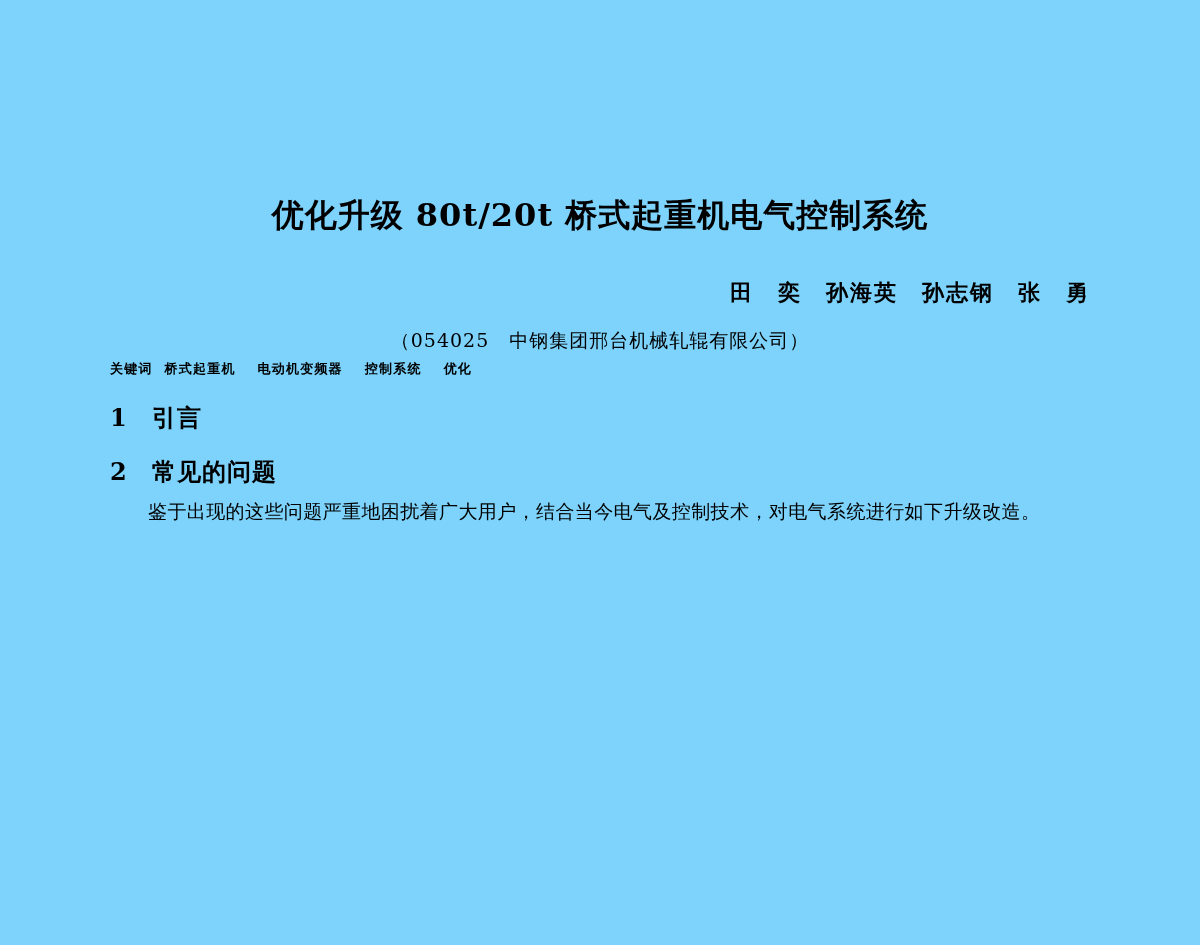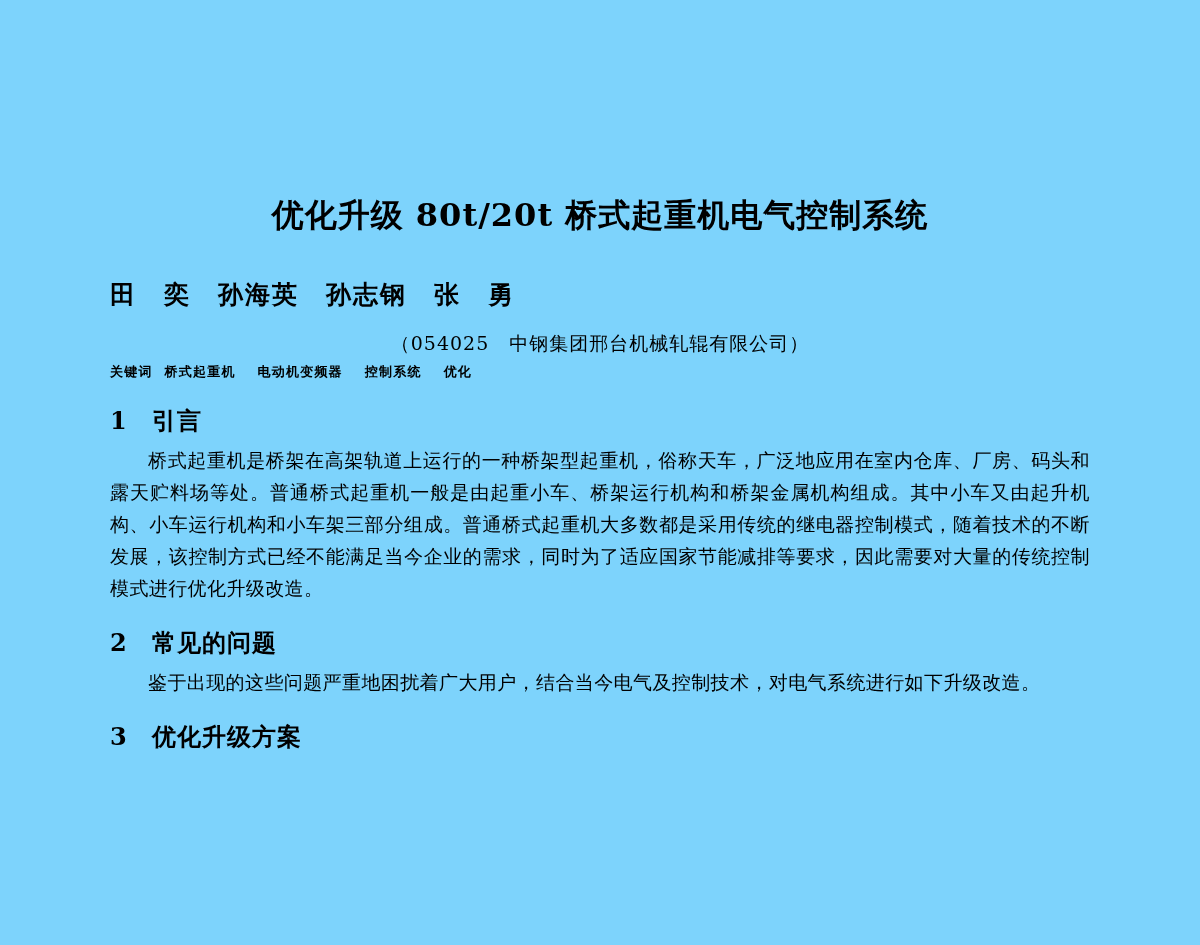--- a/index.html
+++ b/index.html
@@ -33,22 +33,22 @@
     text-align: center;
     font-size: 32px;
     font-weight: bold;
     letter-spacing: 1px;
     font-family: "DejaVu Serif", "Liberation Serif", serif;
     line-height: 1.2;
   }
 
   .authors {
     margin-top: 44px;
-    text-align: left;
-    font-size: 25px;
+    text-align: right;
+    font-size: 22px;
     font-weight: bold;
     letter-spacing: 2px;
   }
   .affiliation {
     margin-top: 20px;
     text-align: center;
     font-size: 19px;
     letter-spacing: 1px;
   }
 
@@ -116,25 +116,21 @@
     <div class="affiliation">（054025　中钢集团邢台机械轧辊有限公司）</div>
 
 
     <div class="keywords">
       <span class="lead">关键词</span><span class="kw">桥式起重机</span><span class="kw">电动机变频器</span><span class="kw">控制系统</span><span class="kw">优化</span>
     </div>
 
     <h2 class="section">
       <span class="num">1</span><span>引言</span>
     </h2>
-    <p class="body-par">桥式起重机是桥架在高架轨道上运行的一种桥架型起重机，俗称天车，广泛地应用在室内仓库、厂房、码头和露天贮料场等处。普通桥式起重机一般是由起重小车、桥架运行机构和桥架金属机构组成。其中小车又由起升机构、小车运行机构和小车架三部分组成。普通桥式起重机大多数都是采用传统的继电器控制模式，随着技术的不断发展，该控制方式已经不能满足当今企业的需求，同时为了适应国家节能减排等要求，因此需要对大量的传统控制模式进行优化升级改造。</p>
 
     <h2 class="section">
       <span class="num">2</span><span>常见的问题</span>
     </h2>
     <p class="body-par">鉴于出现的这些问题严重地困扰着广大用户，结合当今电气及控制技术，对电气系统进行如下升级改造。</p>
 
-    <h2 class="section last-section">
-      <span class="num">3</span><span>优化升级方案</span>
-    </h2>
 
   </div>
 </div>
 
 </body></html>

